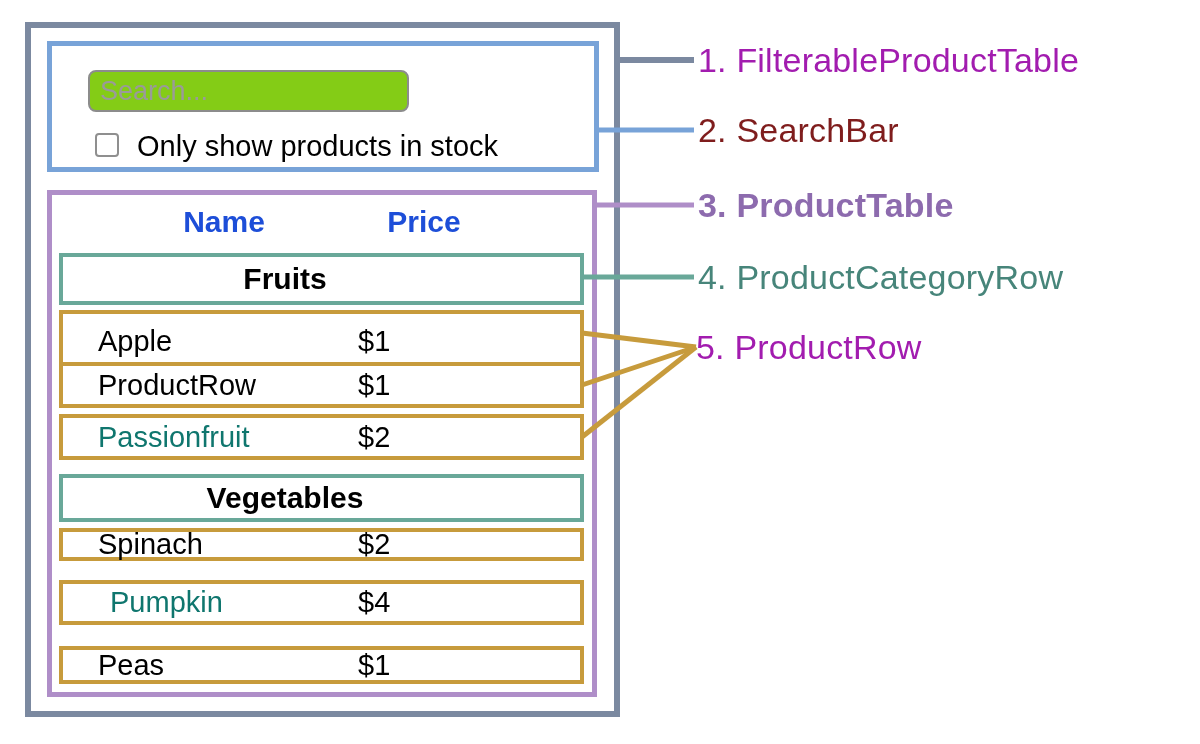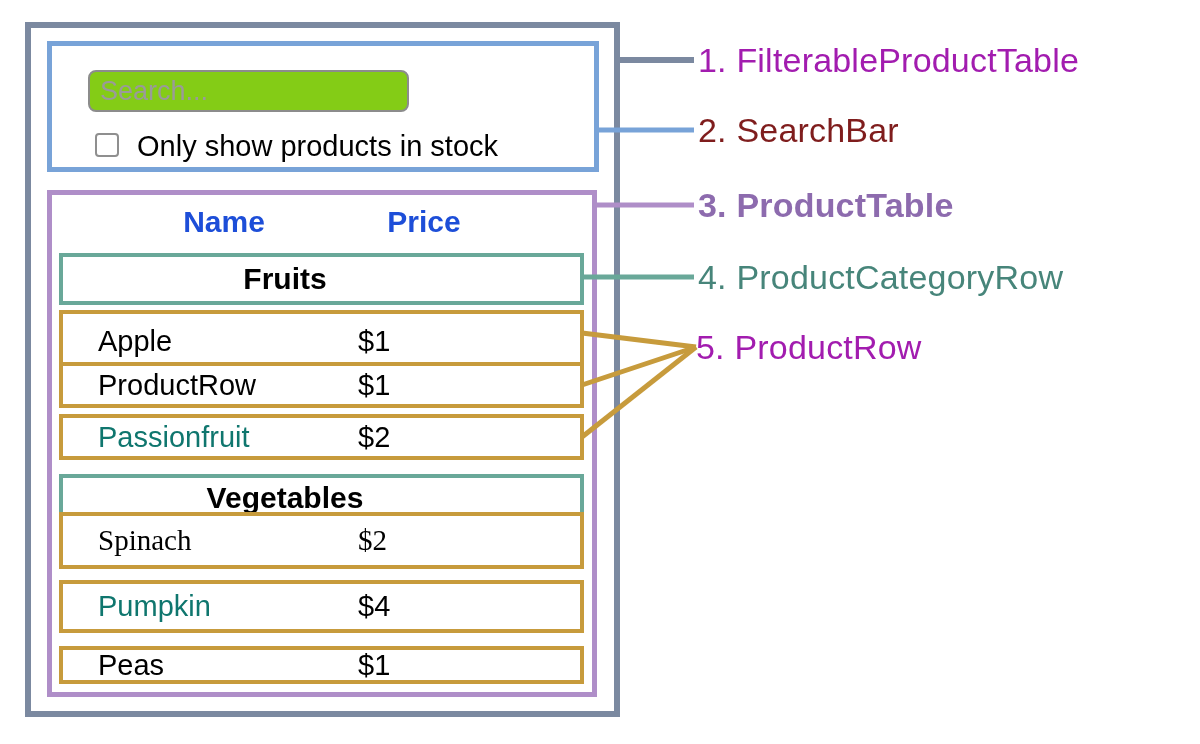--- a/index.html
+++ b/index.html
@@ -38,22 +38,22 @@
   .cat-label{position:absolute;left:222px;transform:translateX(-50%);font-size:30px;font-weight:bold;color:#000;white-space:nowrap;}
   .pname{margin-left:35px;font-size:29px;color:#000;white-space:nowrap;}
   .pname.oos{color:#0f766e;}
   .pprice{position:absolute;left:295px;font-size:29px;color:#000;white-space:nowrap;}
 
   .r-fruits{top:253px;height:52px;}
   .r-apple{top:310px;height:63px;}
   .r-dragonfruit{top:362px;height:46px;}
   .r-passionfruit{top:414px;height:46px;}
   .r-vegetables{top:474px;height:48px;}
-  .r-spinach{top:512px;height:57px;font-family:Liberation Serif, serif;}
-  .r-pumpkin{top:580px;height:53px;}
+  .r-spinach{top:528px;height:33px;}
+  .r-pumpkin{top:580px;height:45px;padding-left:12px;}
   .r-peas{top:646px;height:38px;}
 
   
   .legend-item{font-size:34px;line-height:42px;white-space:nowrap;letter-spacing:0.2px;}
   .li-1{left:698px;top:39px;color:#a21caf;}
   .li-2{left:698px;top:109px;color:#7f1d1d;}
   .li-3{left:698px;top:184px;color:#8D6BAE;font-weight:bold;}
   .li-4{left:698px;top:256px;color:#47857A;}
   .li-5{left:684px;top:326px;color:#a21caf;margin-left:12px;}
 

